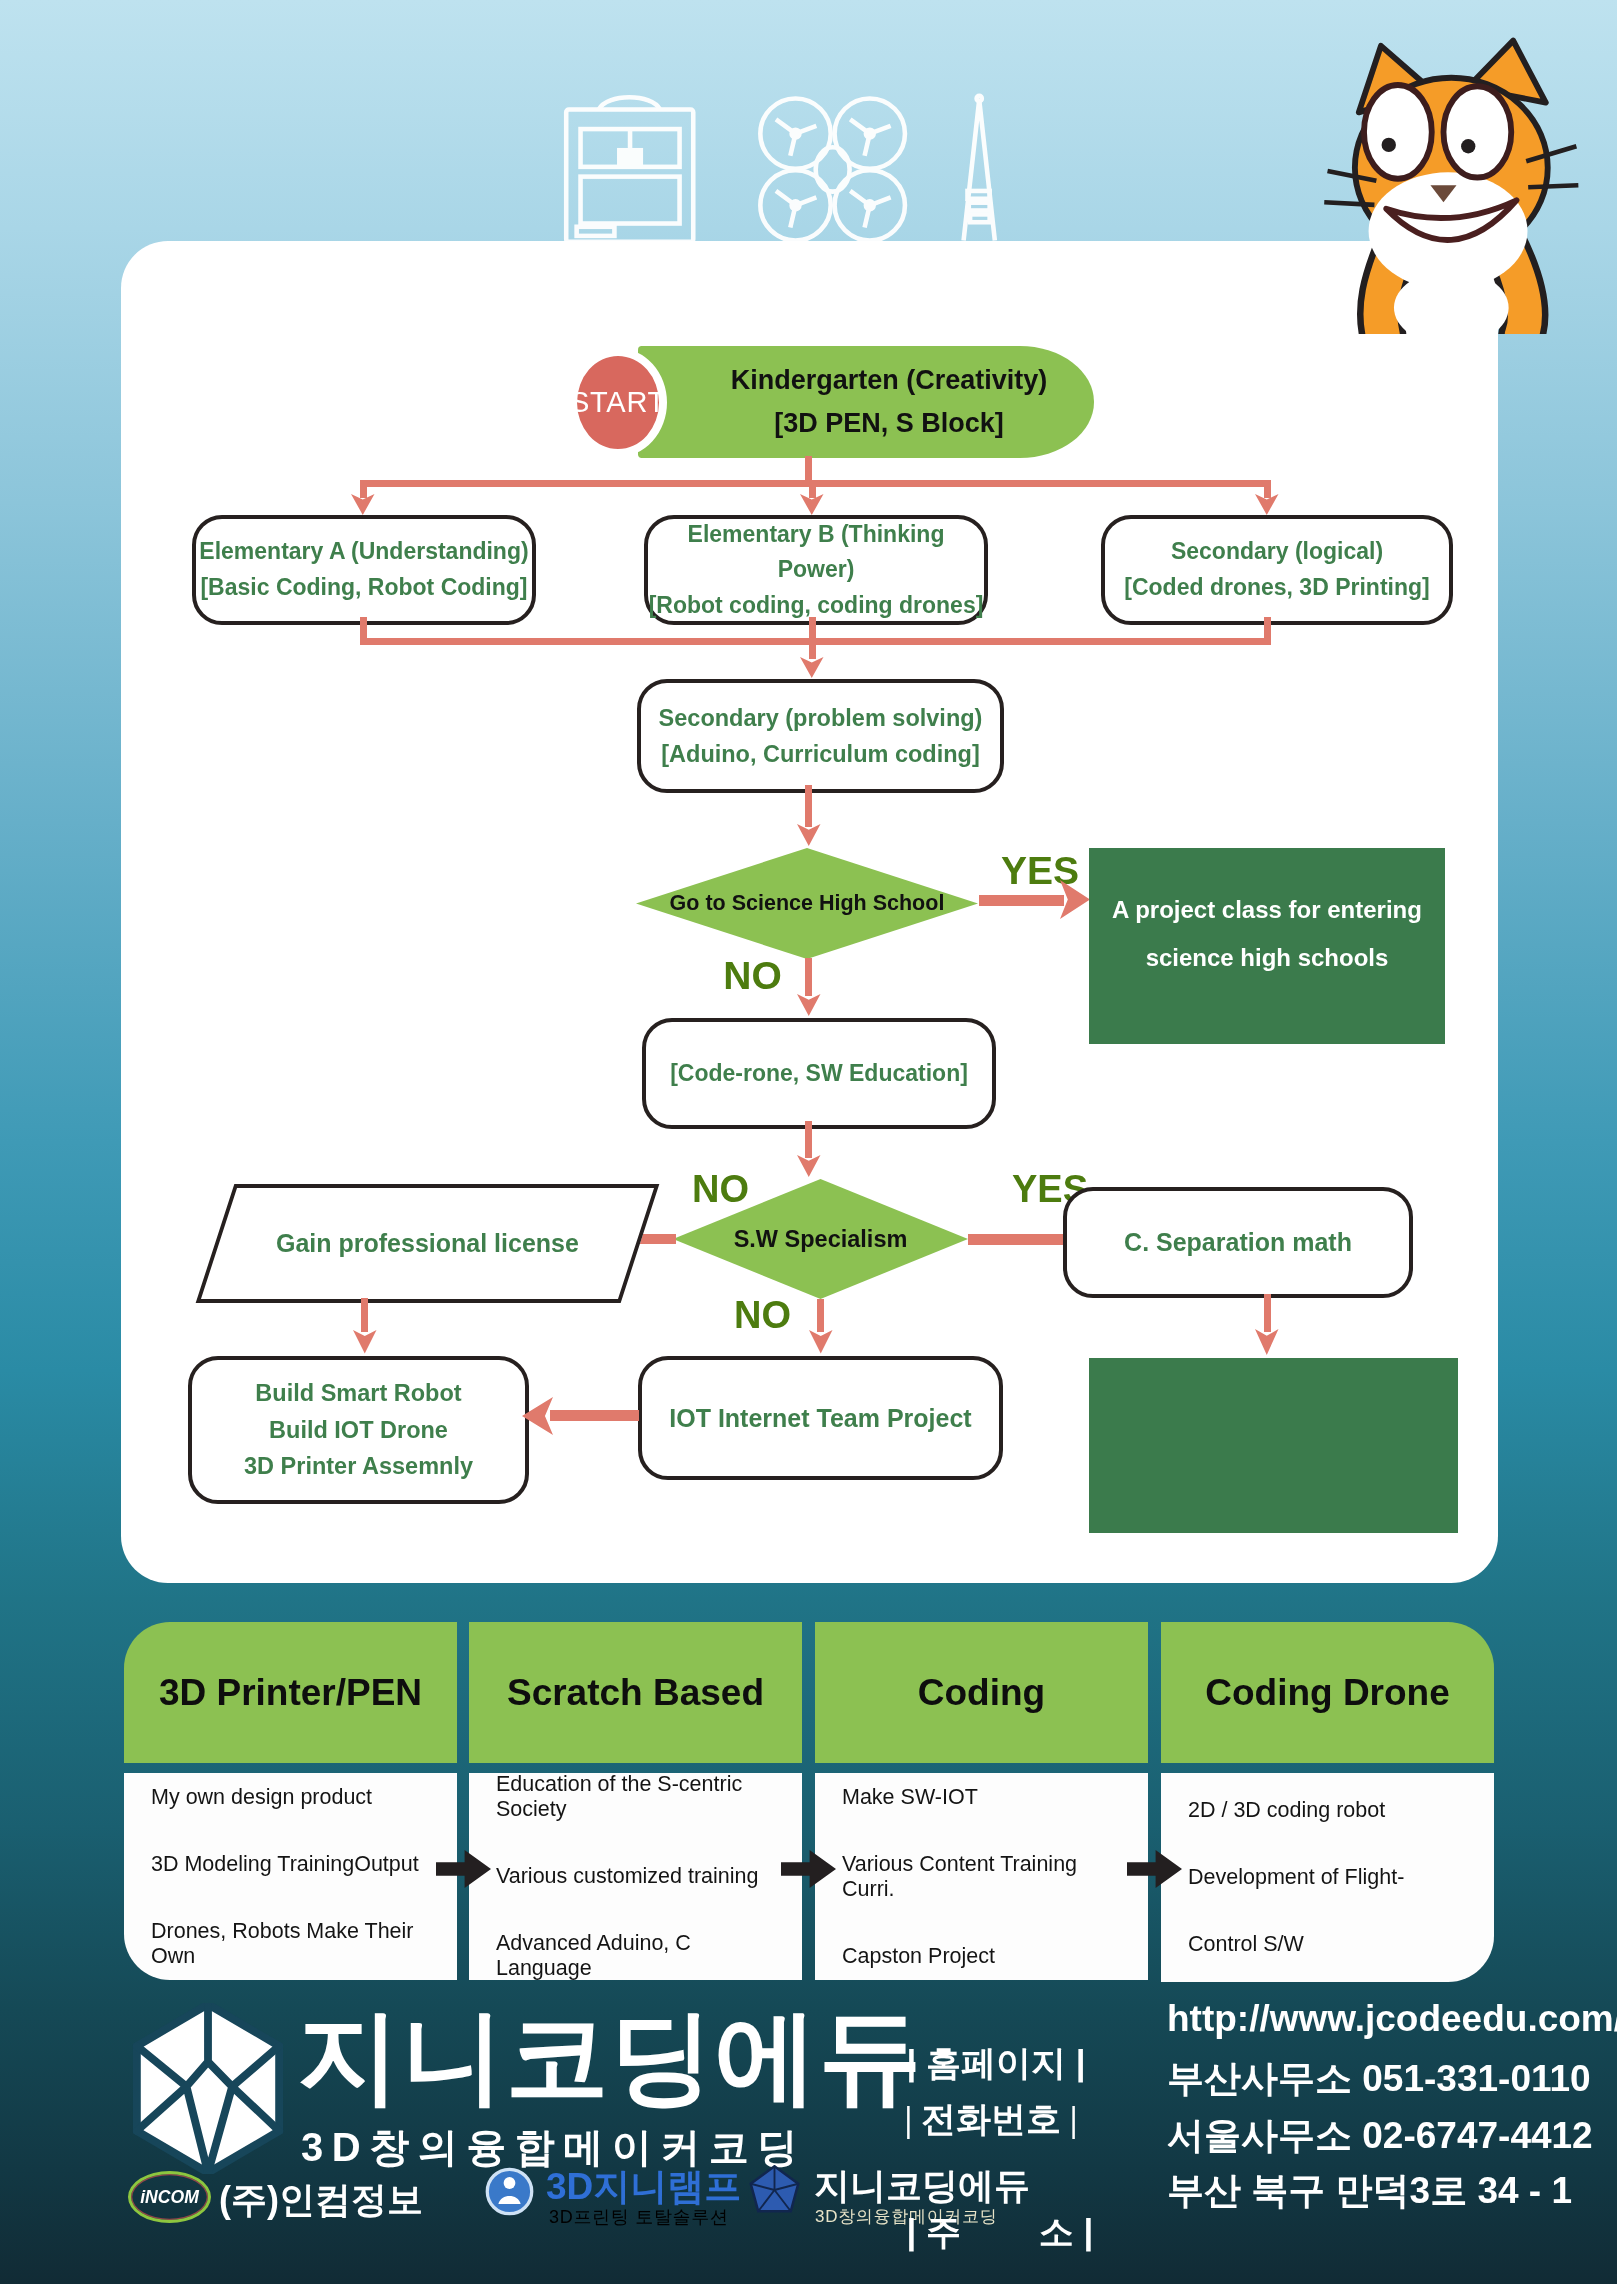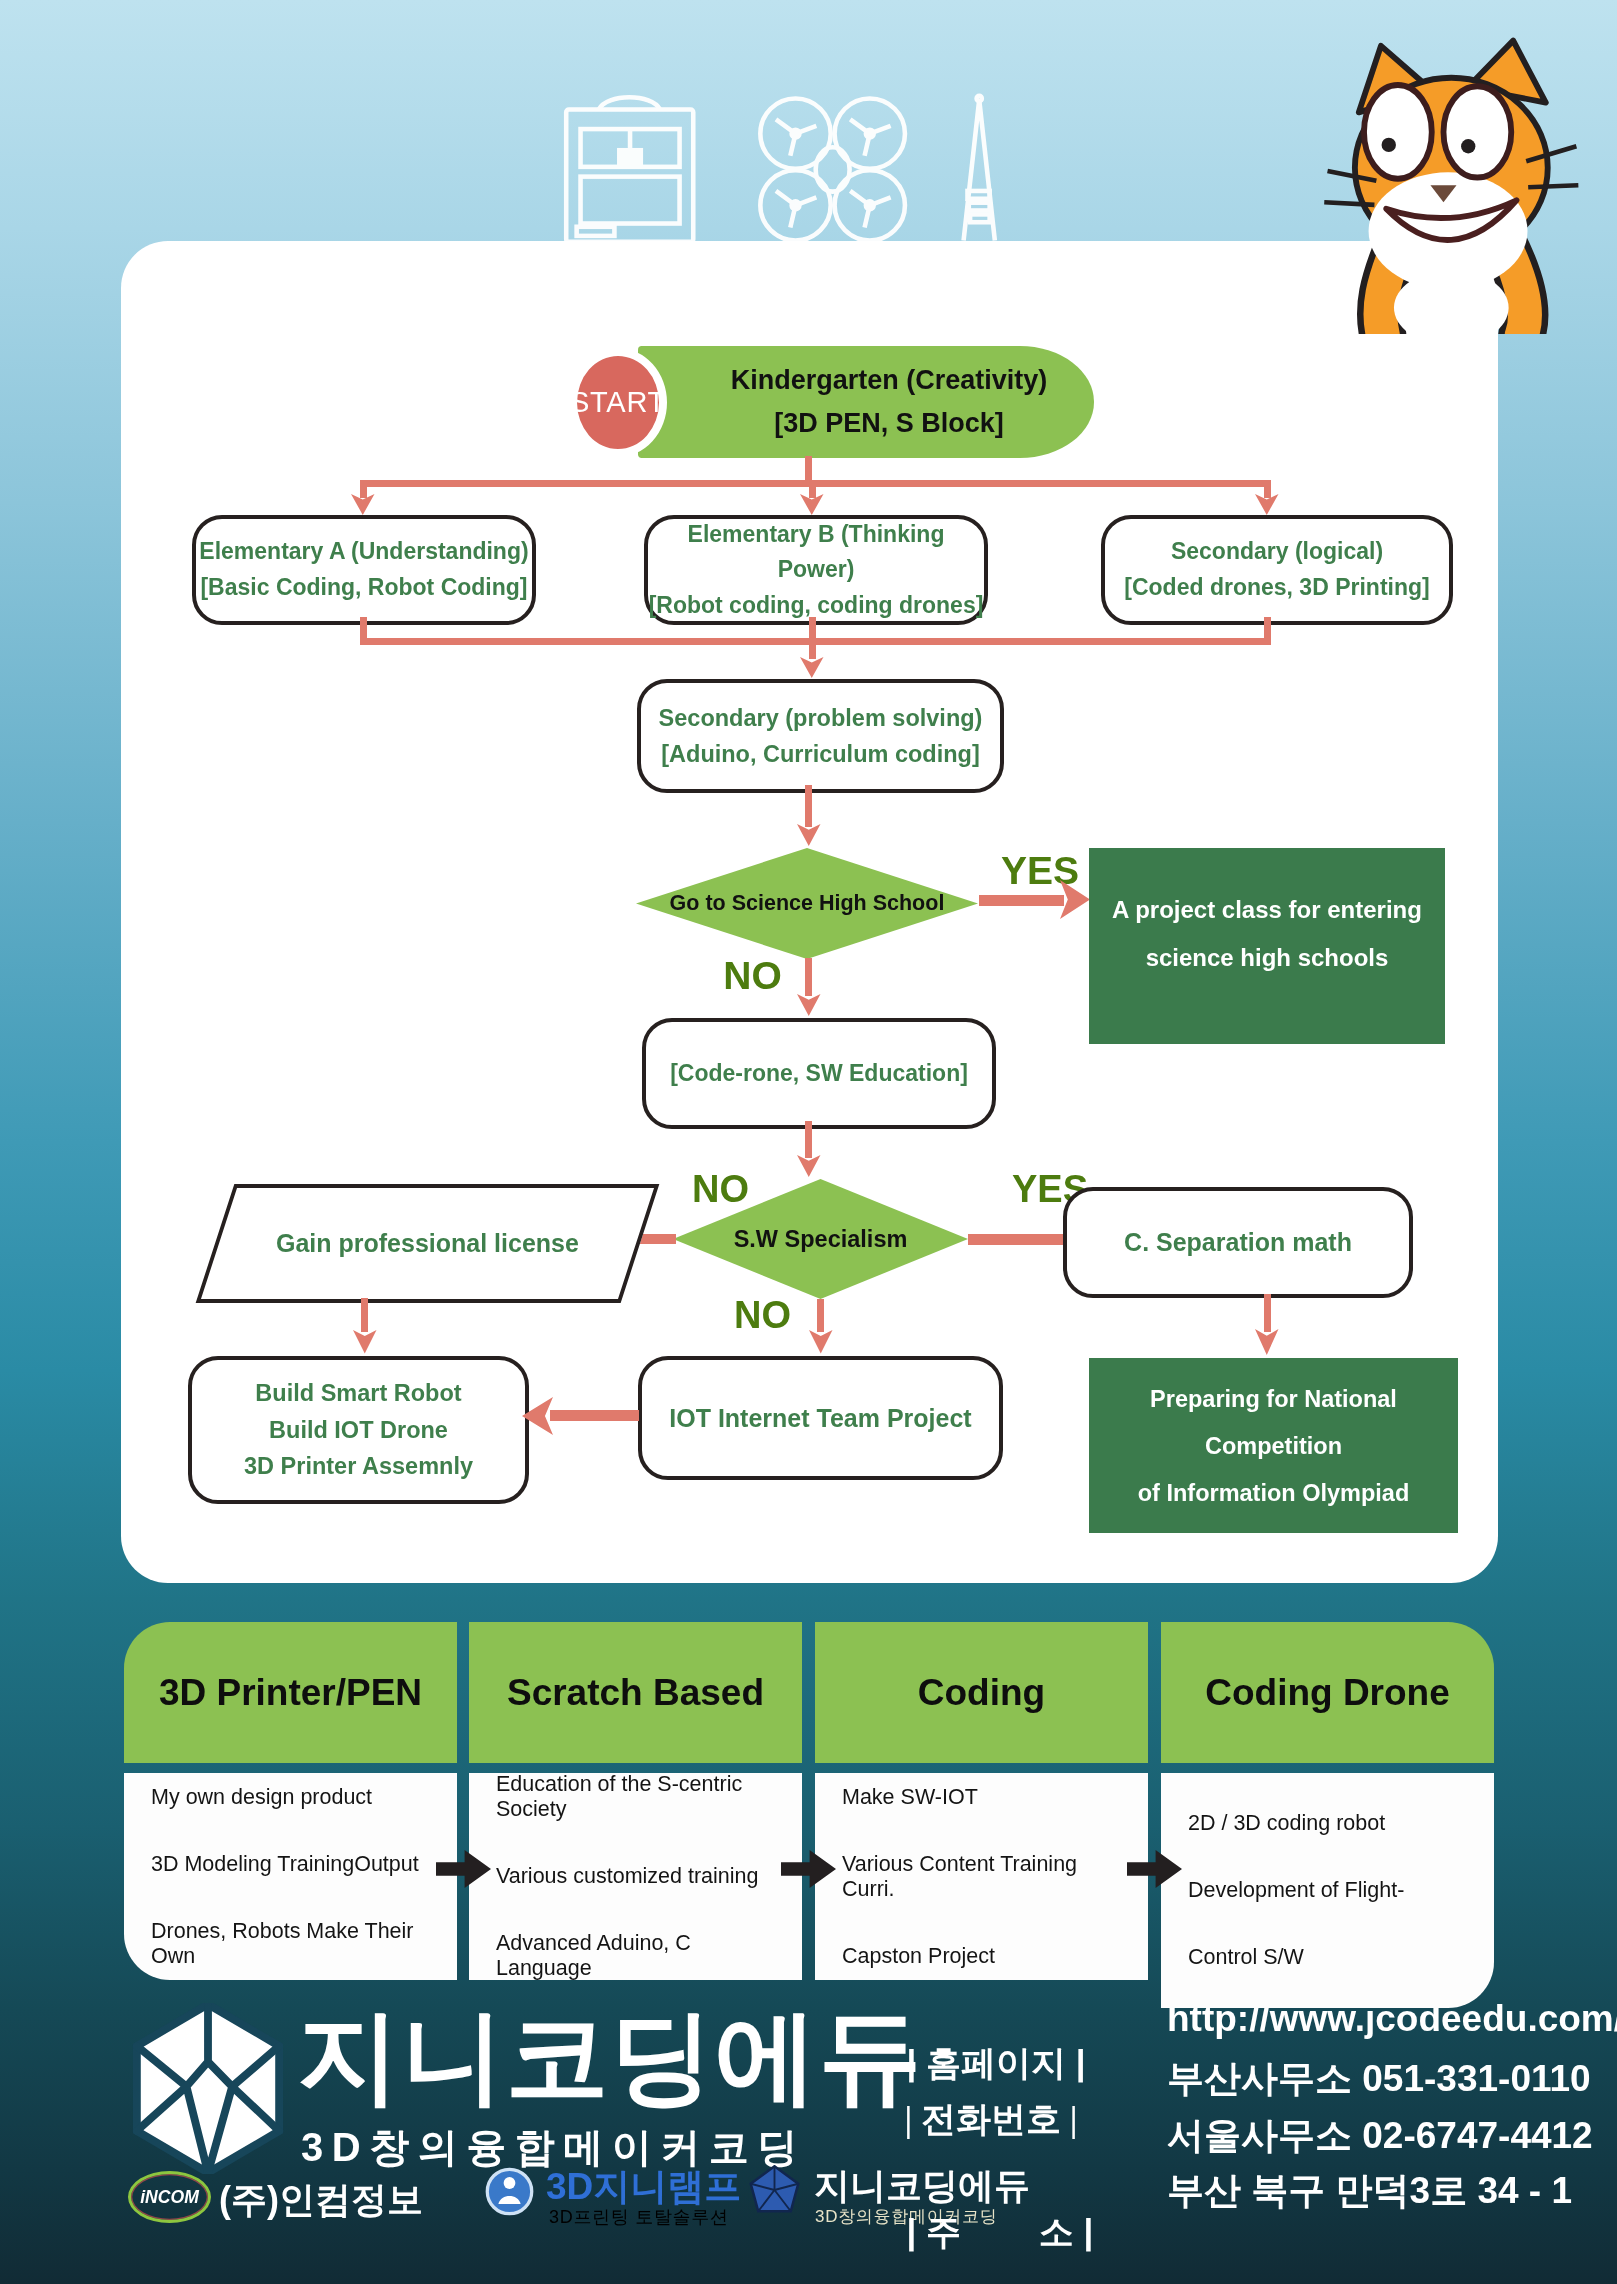--- a/index.html
+++ b/index.html
@@ -228,24 +228,20 @@
 <div class="abs ah down" style="left:353px;top:1330px;width:23.5px;height:23.5px;"></div>
 
 <div class="abs fbox" style="left:1063px;top:1187px;width:342px;height:103px;font-size:25px;">
   <div class="ln">C. Separation math</div>
 </div>
 <div class="abs vline" style="left:1264px;top:1294px;width:7.2px;height:38px;"></div>
 <div class="abs ah down" style="left:1255px;top:1329px;width:23.5px;height:26px;"></div>
 
 <div class="abs ribbon-dark" style="left:1089px;top:1358px;width:369px;height:175px;">
   <div class="bgwave" style="clip-path:path('M0,0 L566,0 L566,206 C500,172 430,180 340,208 C240,238 95,262 0,216 Z');"></div>
-  <div class="rtext" style="top:18px;font-size:23.5px;">
-    <div>Preparing for National Competition</div>
-    <div>of Information Olympiad</div>
-  </div>
 </div>
 
 <div class="abs gnlabel" style="left:717px;top:1294px;width:91px;height:42px;font-size:38px;">
   <span>NO</span>
 </div>
 <div class="abs vline" style="left:817px;top:1299px;width:7.2px;height:33px;"></div>
 <div class="abs ah down" style="left:809px;top:1330px;width:23.5px;height:23.5px;"></div>
 
 <div class="abs fbox" style="left:638px;top:1356px;width:357px;height:116px;font-size:25px;">
   <div class="ln">IOT Internet Team Project</div>
@@ -279,21 +275,21 @@
 <div class="abs tbody" style="left:469px;top:1773px;width:333px;height:207px;">
   <div>Education of the S-centric Society</div>
   <div>Various customized training</div>
   <div>Advanced Aduino, C Language</div>
 </div>
 <div class="abs tbody" style="left:815px;top:1773px;width:333px;height:207px;">
   <div>Make SW-IOT</div>
   <div>Various Content Training Curri.</div>
   <div>Capston Project</div>
 </div>
-<div class="abs tbody" style="left:1161px;top:1773px;width:333px;height:235px;border-radius:0 0 46px 0;">
+<div class="abs tbody" style="left:1161px;top:1773px;width:333px;height:209px;border-radius:0 0 46px 0;">
   <div>2D / 3D coding robot</div>
   <div>Development of Flight-</div>
   <div>Control S/W</div>
 </div>
 
 <div class="abs tarrow" style="left:436px;top:1850px;width:55px;height:38px;"></div>
 <div class="abs tarrow" style="left:781px;top:1850px;width:55px;height:38px;"></div>
 <div class="abs tarrow" style="left:1127px;top:1850px;width:55px;height:38px;"></div>
 
 <svg class="abs" style="left:129px;top:2003px;width:158px;height:171px;" viewBox="0 0 242 262">

